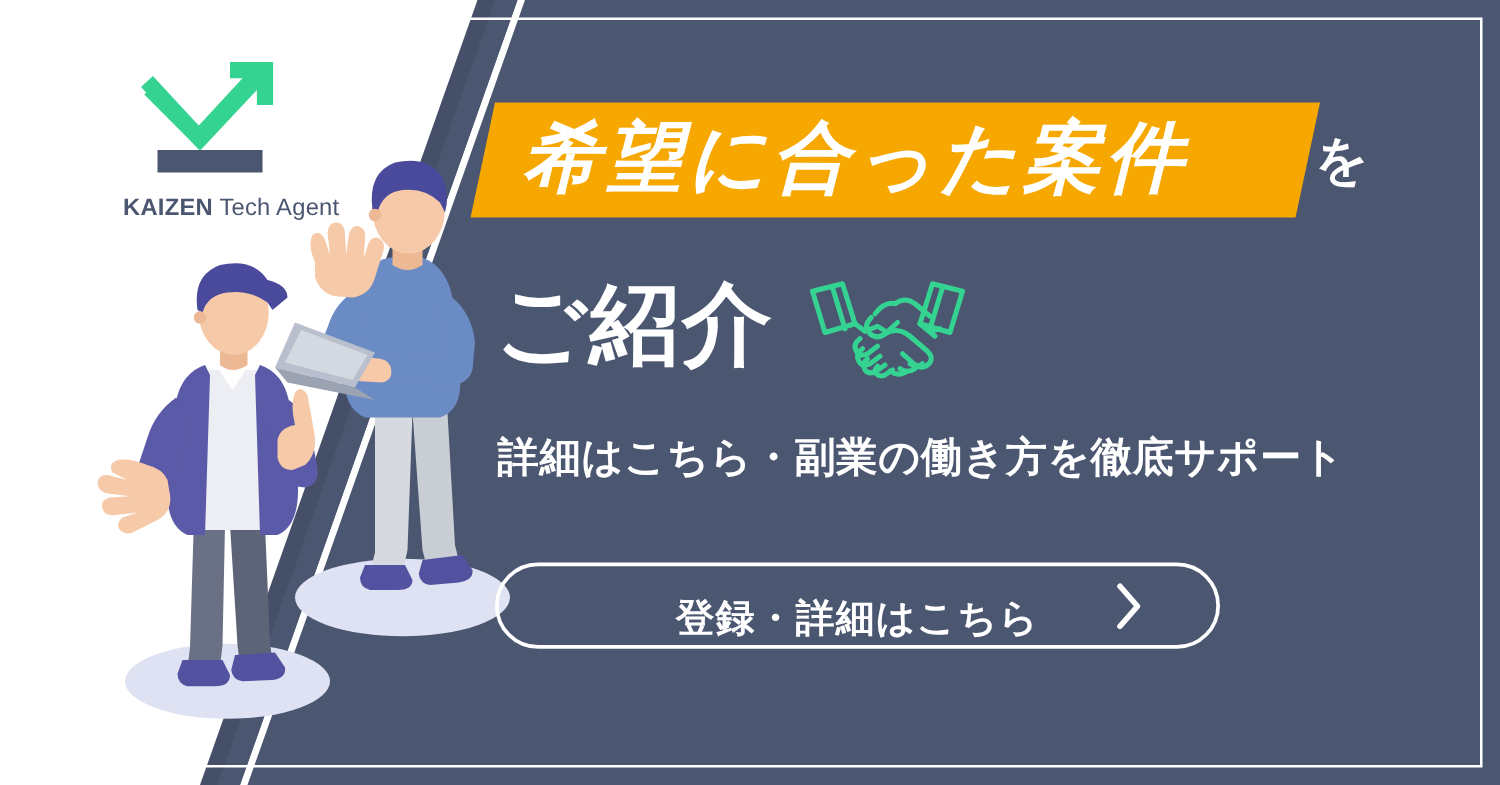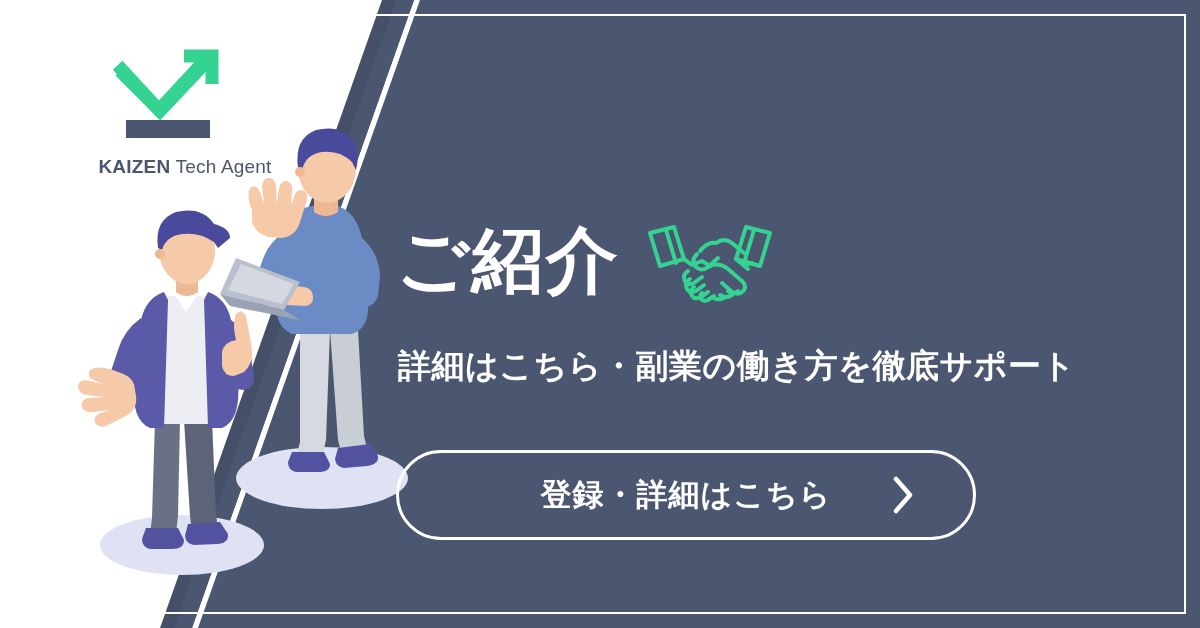--- a/index.html
+++ b/index.html
@@ -157,20 +157,21 @@
   }
 
   
   .subhead-row{
     position:absolute;
     left:0; top:212px;
     width:804px; height:96px;
     display:flex;
     align-items:center;
     gap:24px;
+    font-family:Liberation Serif, serif;
   }
   .subhead-text{
     font-size:72px;
     font-weight:700;
     color:#ffffff;
     letter-spacing:2px;
     line-height:1;
     white-space:nowrap;
   }
   .handshake{
@@ -188,26 +189,26 @@
     font-weight:700;
     color:#ffffff;
     letter-spacing:.5px;
     white-space:nowrap;
   }
 
   
   .cta{
     position:absolute;
     left:0; top:450px;
-    width:580px; height:90px;
+    width:580px; height:69px;
     border:3px solid #ffffff;
     border-radius:45px;
     background:transparent;
     display:flex;
-    align-items:center;
+    align-items:flex-end;
     justify-content:center;
     cursor:pointer;
   }
   .cta-label{
     font-size:31px;
     font-weight:700;
     color:#ffffff;
     letter-spacing:1px;
     white-space:nowrap;
   }
@@ -314,20 +315,25 @@
       </svg>
     </div>
     <div class="logo-text">
       <span class="kz">KAIZEN</span>
       <span class="ta">Tech Agent</span>
     </div>
   </div>
 
   <div class="content">
 
+    <div class="headline-row">
+      <div class="orange-banner"></div>
+      <div class="headline-main">希望に合った案件</div>
+      <div class="headline-suffix">を</div>
+    </div>
 
     <div class="subhead-row">
       <div class="subhead-text">ご紹介</div>
       <div class="handshake">
         <svg viewBox="0 0 132 86" xmlns="http://www.w3.org/2000/svg" fill="none" stroke="#35d392" stroke-width="4" stroke-linecap="round" stroke-linejoin="round">
 
           <path d="M6 16 L30 10 L40 42 L16 49 Z"></path>
           <path d="M22 13 L32 46"></path>
 
           <path d="M126 16 L102 10 L92 42 L116 49 Z"></path>

